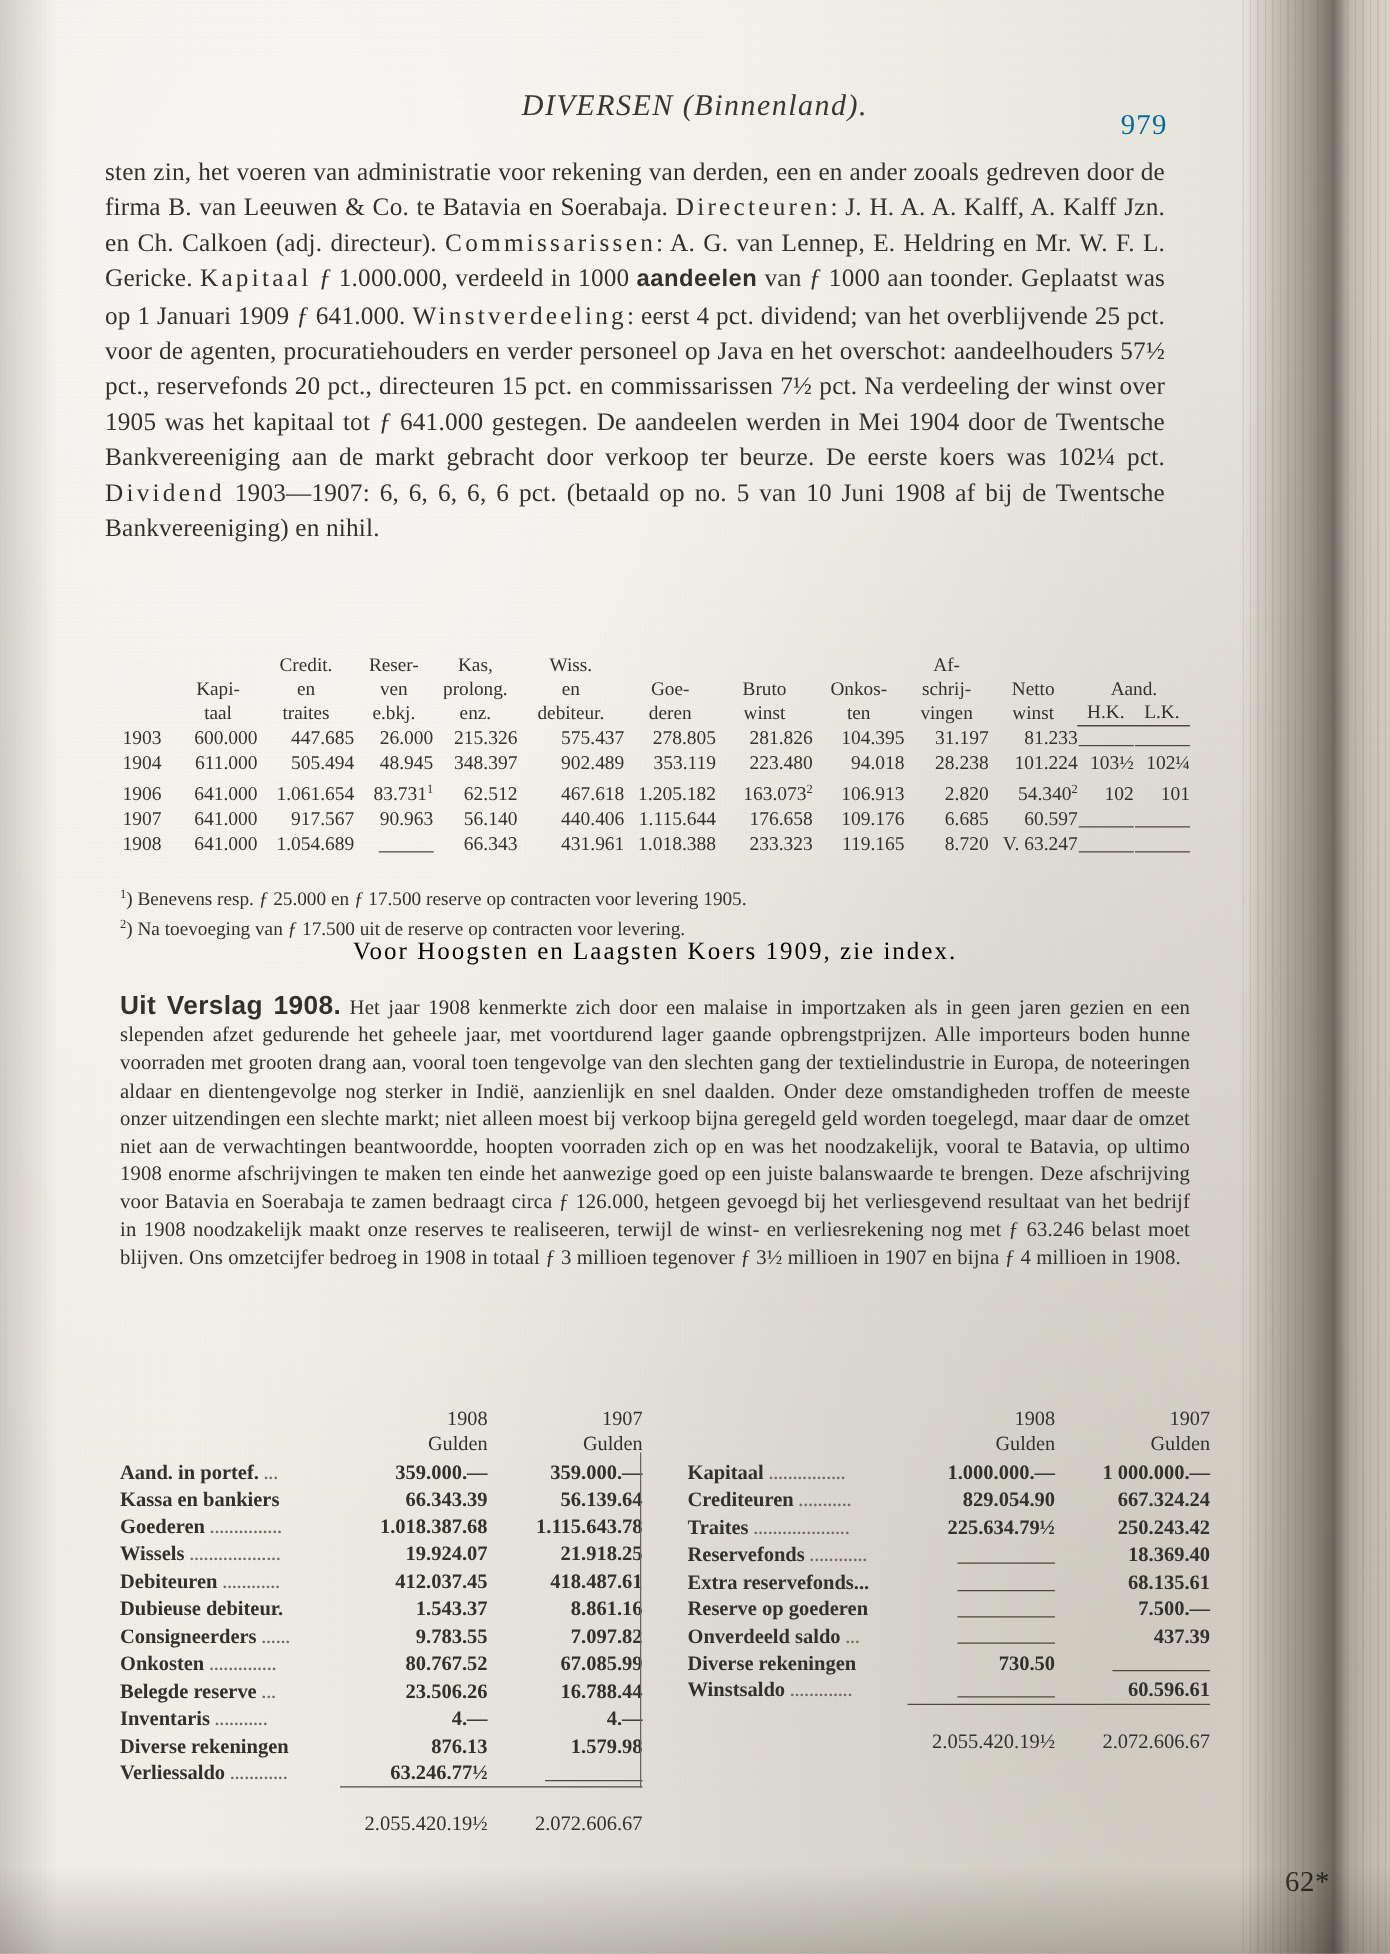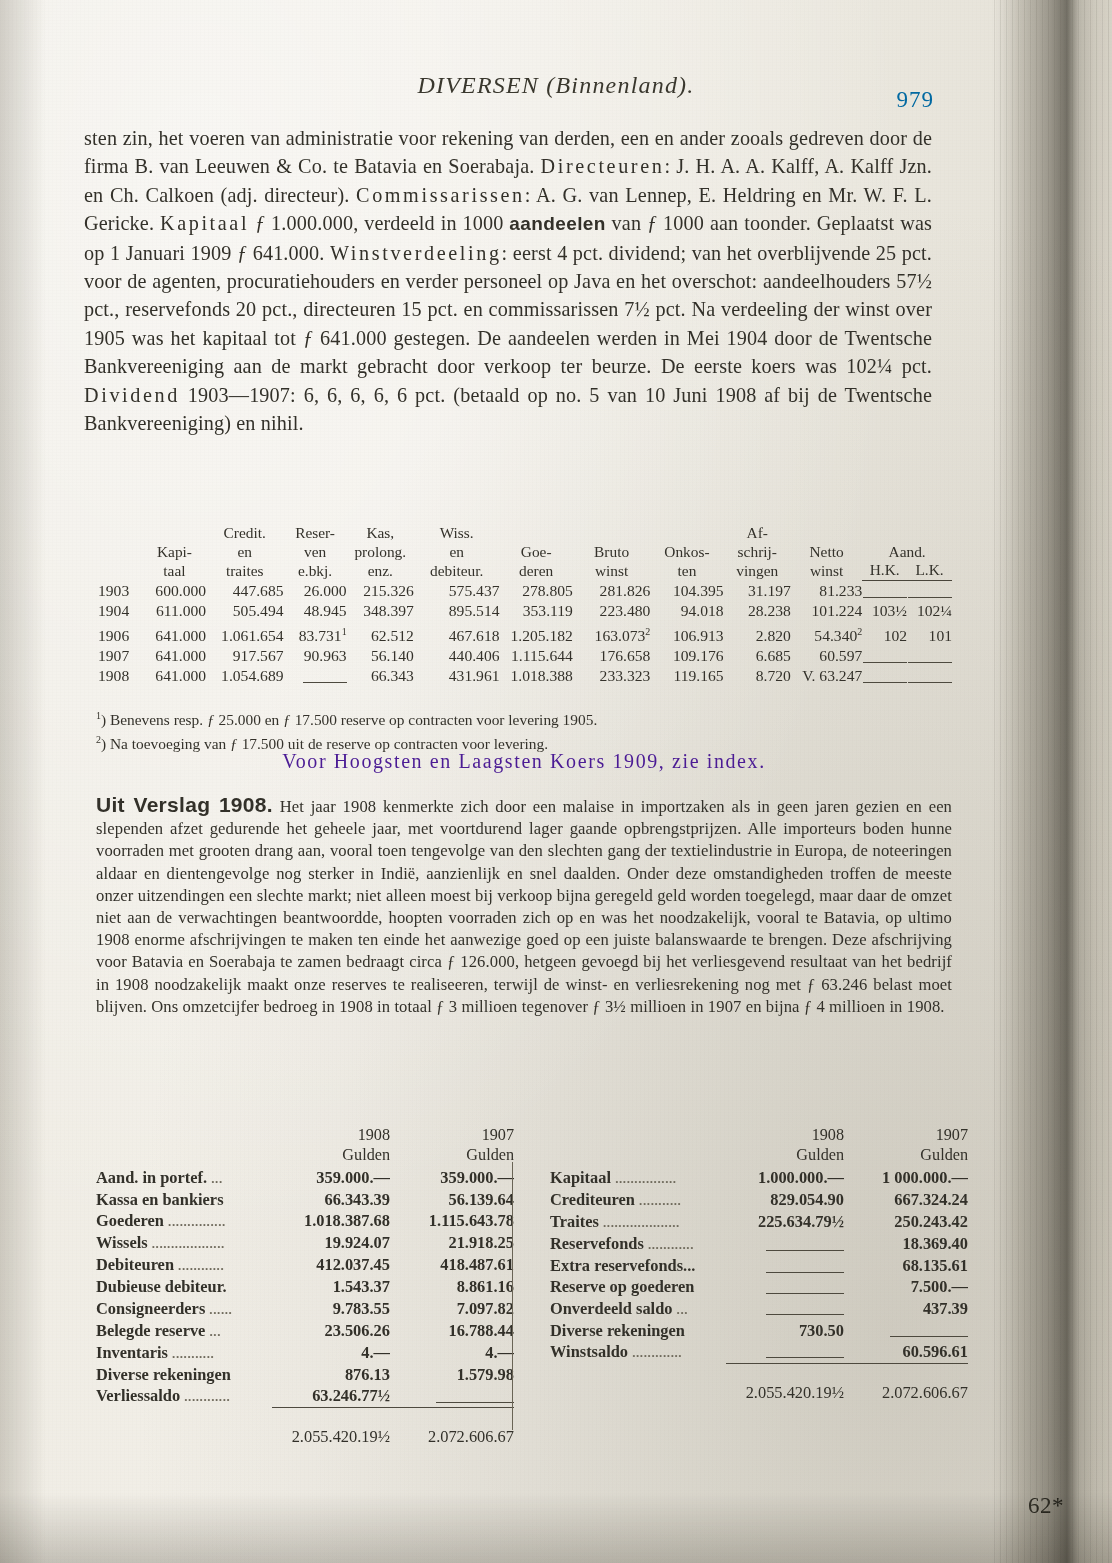--- a/index.html
+++ b/index.html
@@ -67,21 +67,21 @@
   #stats th,#stats td{padding:0;vertical-align:bottom;white-space:nowrap;}
   #stats .hd{font-size:15.4px;line-height:18.6px;text-align:center;font-weight:normal;}
   #stats tbody td{font-size:15.6px;line-height:19.2px;text-align:right;padding:.5px 0;}
   #stats tbody td.yr{text-align:left;padding-left:2px;}
   #stats .u{border-bottom:1px solid #4a463c;}
   sup{font-size:10px;vertical-align:super;}
   .notes{position:absolute;left:96px;top:706px;width:856px;font-size:15.4px;
     line-height:20px;color:#35332c;}
   .notes div{white-space:nowrap;}
   .voor{position:absolute;left:96px;top:750px;width:856px;text-align:center;
-    font-size:20px;letter-spacing:1.6px;color:#4c1d95;}
+    font-size:20px;letter-spacing:1.6px;color:#000000;}
 
   
   #verslag{position:absolute;left:96px;top:794px;width:856px;}
   #verslag p{margin:0;font-size:16.6px;line-height:22.2px;text-align:justify;
     color:#34322b;letter-spacing:.1px;}
   .vb{font-family:"Liberation Sans",sans-serif;font-weight:bold;font-size:21px;
     letter-spacing:.3px;}
 
   
   #balans{position:absolute;left:96px;top:1126px;width:856px;
@@ -194,21 +194,21 @@
             <td>81.233</td>
             <td><span class="mdash" style="width:44px;display:inline-block"></span></td>
             <td><span class="mdash" style="width:44px;display:inline-block"></span></td>
           </tr>
           <tr>
             <td class="yr">1904</td>
             <td>611.000</td>
             <td>505.494</td>
             <td>48.945</td>
             <td>348.397</td>
-            <td>895.514</td>
+            <td>902.489</td>
             <td>353.119</td>
             <td>223.480</td>
             <td>94.018</td>
             <td>28.238</td>
             <td>101.224</td>
             <td>103½</td>
             <td>102¼</td>
           </tr>
           <tr>
             <td class="yr">1906</td>
@@ -312,20 +312,25 @@
               <span class="lbl">Dubieuse debiteur.</span>
               <span class="c1">1.543.37</span>
               <span class="c2">8.861.16</span>
             </div>
             <div class="row">
               <span class="lbl">Consigneerders <span class="leaders">......</span></span>
               <span class="c1">9.783.55</span>
               <span class="c2">7.097.82</span>
             </div>
             <div class="row">
+              <span class="lbl">Onkosten <span class="leaders">..............</span></span>
+              <span class="c1">80.767.52</span>
+              <span class="c2">67.085.99</span>
+            </div>
+            <div class="row">
               <span class="lbl">Belegde reserve <span class="leaders">...</span></span>
               <span class="c1">23.506.26</span>
               <span class="c2">16.788.44</span>
             </div>
             <div class="row">
               <span class="lbl">Inventaris <span class="leaders">...........</span></span>
               <span class="c1">4.—</span>
               <span class="c2">4.—</span>
             </div>
             <div class="row">

